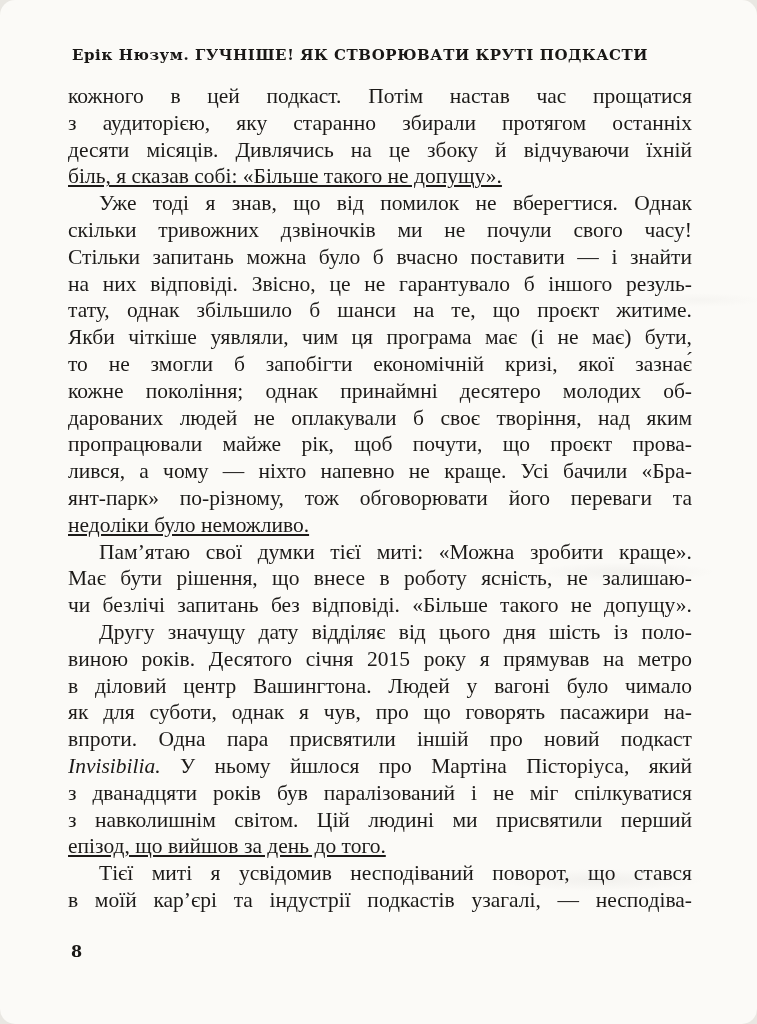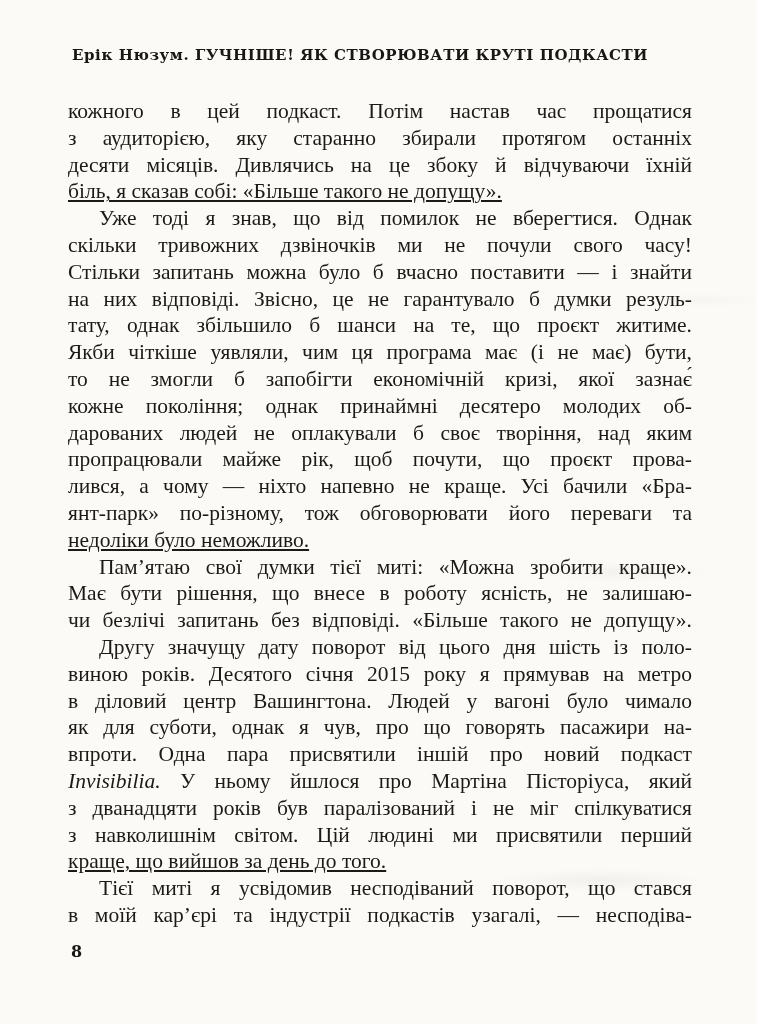--- a/index.html
+++ b/index.html
@@ -13,36 +13,37 @@
     height: 1024px;
     margin: 0 auto;
     background-color: #fbfaf7;
     background-image:
       radial-gradient(ellipse 130px 14px at 625px 572px, rgba(80,75,70,0.05), transparent 70%),
       radial-gradient(ellipse 150px 16px at 600px 880px, rgba(80,75,70,0.055), transparent 70%),
       radial-gradient(ellipse 90px 10px at 700px 300px, rgba(80,75,70,0.03), transparent 70%);
     color: #1c1a18;
     font-family: "Liberation Serif", serif;
     overflow: hidden;
+    border-radius: 15px;
   }
   .running-header {
     position: absolute;
     left: 72px;
     top: 46px;
     font-family: "DejaVu Serif", serif;
     font-weight: bold;
     font-size: 15px;
     letter-spacing: 0.6px;
     color: #191715;
     white-space: nowrap;
   }
   .body-text {
     position: absolute;
     left: 68px;
-    top: 98px;
+    top: 83px;
     width: 624px;
     font-size: 21.5px;
     line-height: 26.8px;
   }
   .para { margin: 0; padding: 0; }
   .line {
     height: 26.8px;
     overflow: hidden;
     text-align: justify;
     text-align-last: justify;
@@ -80,48 +81,48 @@
       <div class="line">кожного в цей подкаст. Потім настав час прощатися</div>
       <div class="line">з аудиторією, яку старанно збирали протягом останніх</div>
       <div class="line">десяти місяців. Дивлячись на це збоку й відчуваючи їхній</div>
       <div class="line short">біль, я сказав собі: «Більше такого не допущу».</div>
     </div>
 
     <div class="para indent">
       <div class="line">Уже тоді я знав, що від помилок не вберегтися. Однак</div>
       <div class="line">скільки тривожних дзвіночків ми не почули свого часу!</div>
       <div class="line">Стільки запитань можна було б вчасно поставити — і знайти</div>
-      <div class="line">на них відповіді. Звісно, це не гарантувало б думки резуль-</div>
+      <div class="line">на них відповіді. Звісно, це не гарантувало б іншого резуль-</div>
       <div class="line">тату, однак збільшило б шанси на те, що проєкт житиме.</div>
       <div class="line">Якби чіткіше уявляли, чим ця програма має (і не має) бути,</div>
       <div class="line">то не змогли б запобігти економічній кризі, якої зазнає́</div>
       <div class="line">кожне покоління; однак принаймні десятеро молодих об-</div>
       <div class="line">дарованих людей не оплакували б своє творіння, над яким</div>
       <div class="line">пропрацювали майже рік, щоб почути, що проєкт прова-</div>
       <div class="line">лився, а чому — ніхто напевно не краще. Усі бачили «Бра-</div>
       <div class="line">янт-парк» по-різному, тож обговорювати його переваги та</div>
       <div class="line short">недоліки було неможливо.</div>
     </div>
 
     <div class="para indent">
       <div class="line">Пам’ятаю свої думки тієї миті: «Можна зробити краще».</div>
       <div class="line">Має бути рішення, що внесе в роботу ясність, не залишаю-</div>
       <div class="line">чи безлічі запитань без відповіді. «Більше такого не допущу».</div>
     </div>
 
     <div class="para indent">
-      <div class="line">Другу значущу дату поворот від цього дня шість із поло-</div>
+      <div class="line">Другу значущу дату відділяє від цього дня шість із поло-</div>
       <div class="line">виною років. Десятого січня 2015 року я прямував на метро</div>
       <div class="line">в діловий центр Вашингтона. Людей у вагоні було чимало</div>
       <div class="line">як для суботи, однак я чув, про що говорять пасажири на-</div>
       <div class="line">впроти. Одна пара присвятили іншій про новий подкаст</div>
       <div class="line"><i class="it">Invisibilia.</i><span> У ньому йшлося про Мартіна Пісторіуса, який</span></div>
       <div class="line">з дванадцяти років був паралізований і не міг спілкуватися</div>
       <div class="line">з навколишнім світом. Цій людині ми присвятили перший</div>
-      <div class="line short">краще, що вийшов за день до того.</div>
+      <div class="line short">епізод, що вийшов за день до того.</div>
     </div>
 
     <div class="para indent">
       <div class="line">Тієї миті я усвідомив несподіваний поворот, що стався</div>
       <div class="line">в моїй кар’єрі та індустрії подкастів узагалі, — несподіва-</div>
     </div>
 
   </div>
 
   <div class="page-number">8</div>

